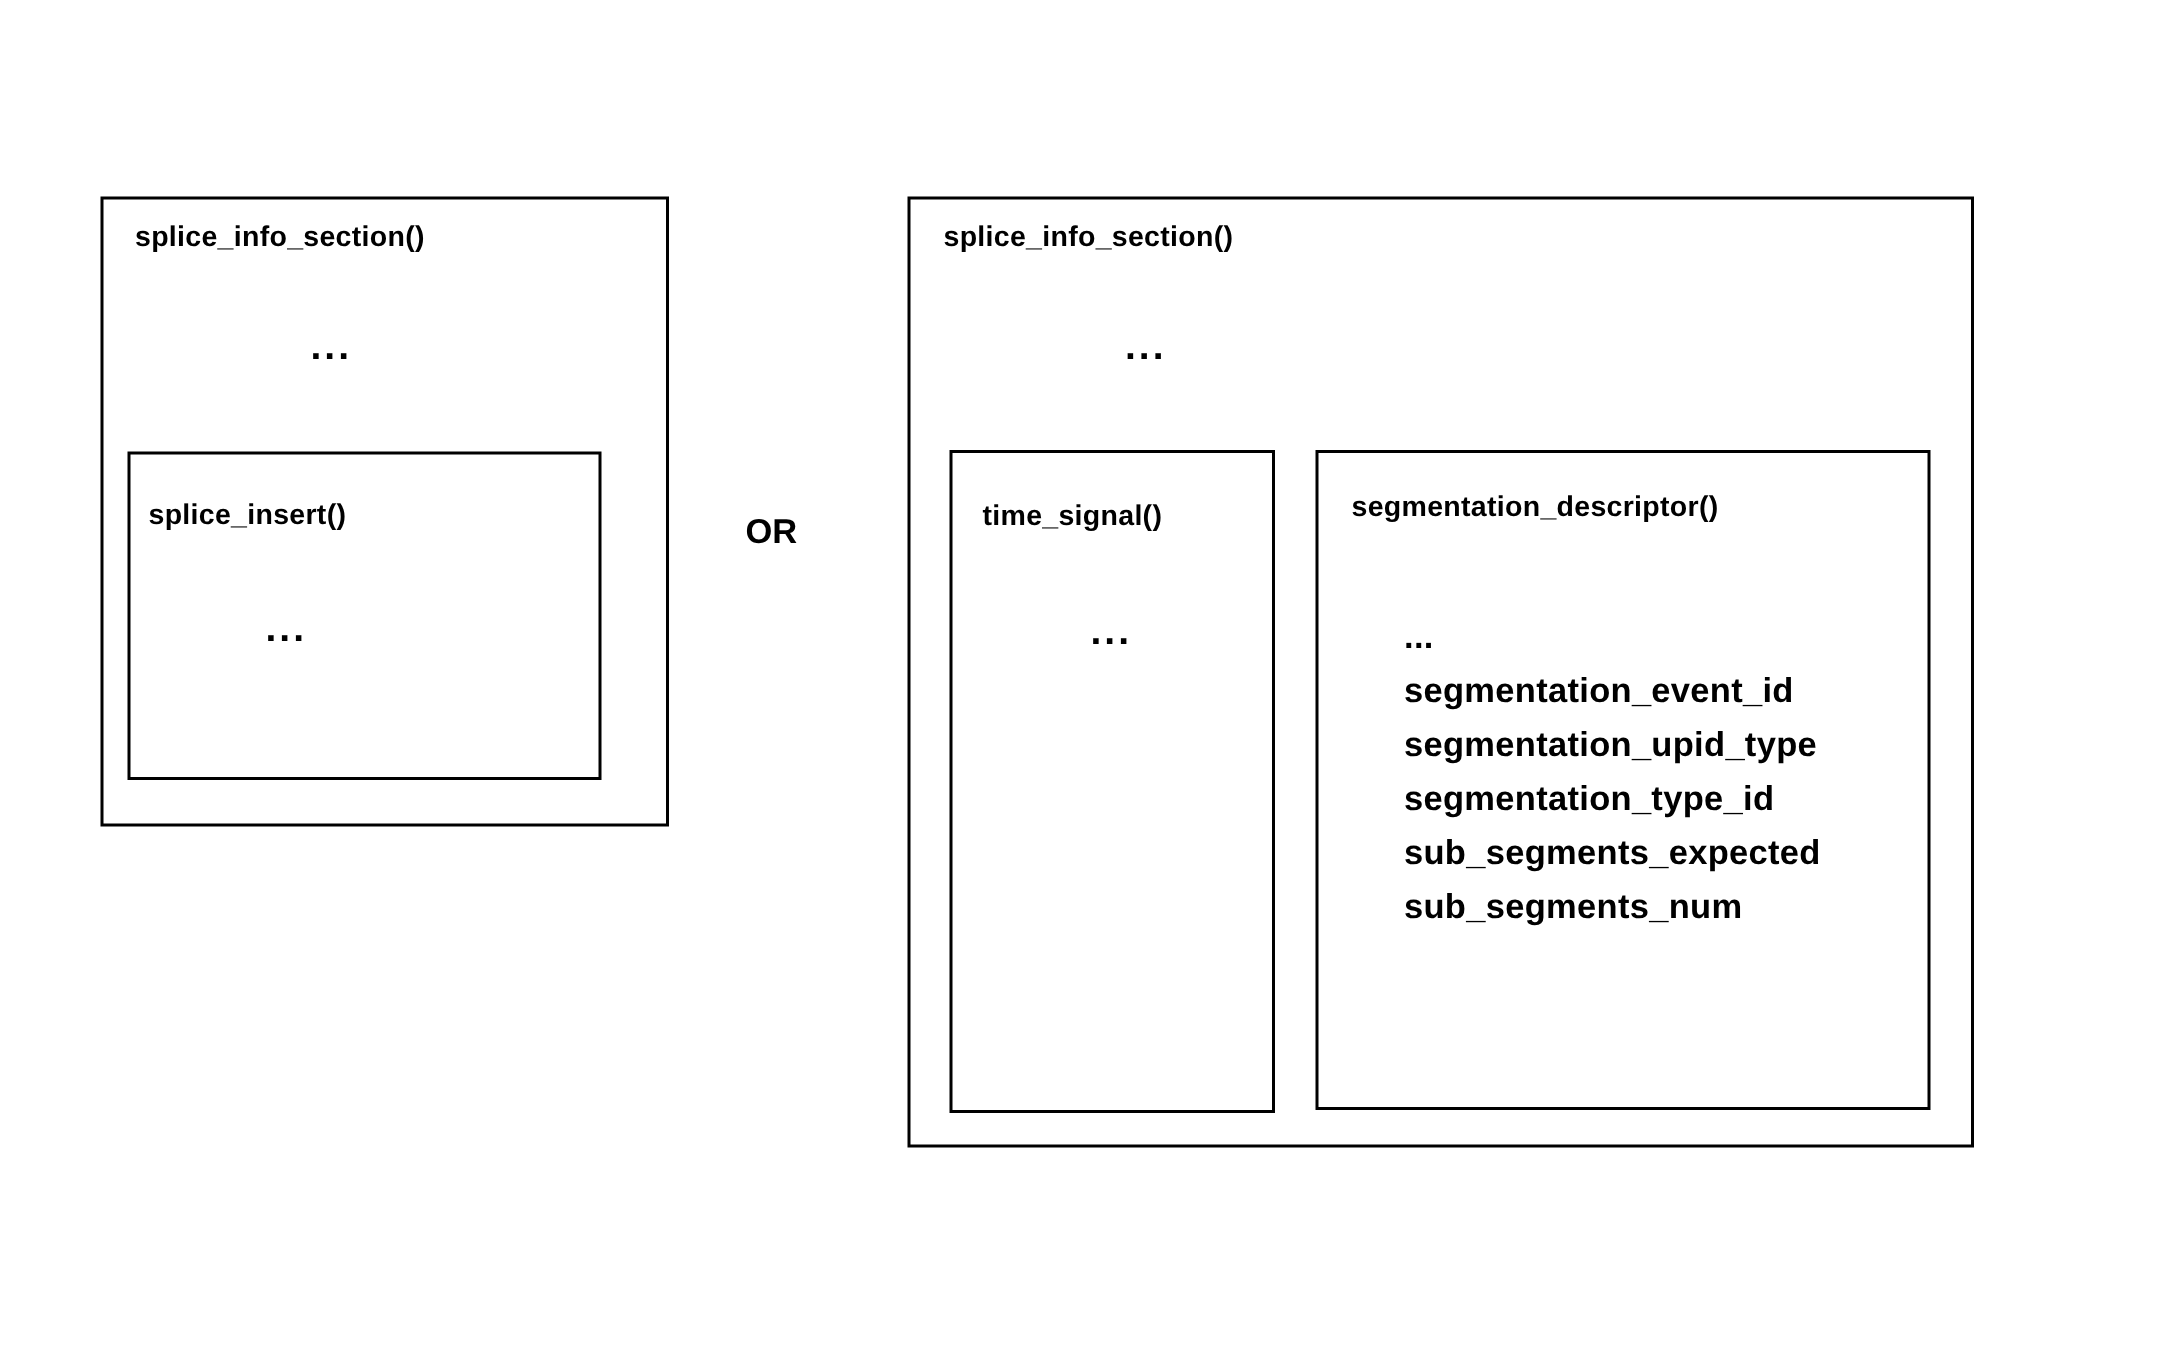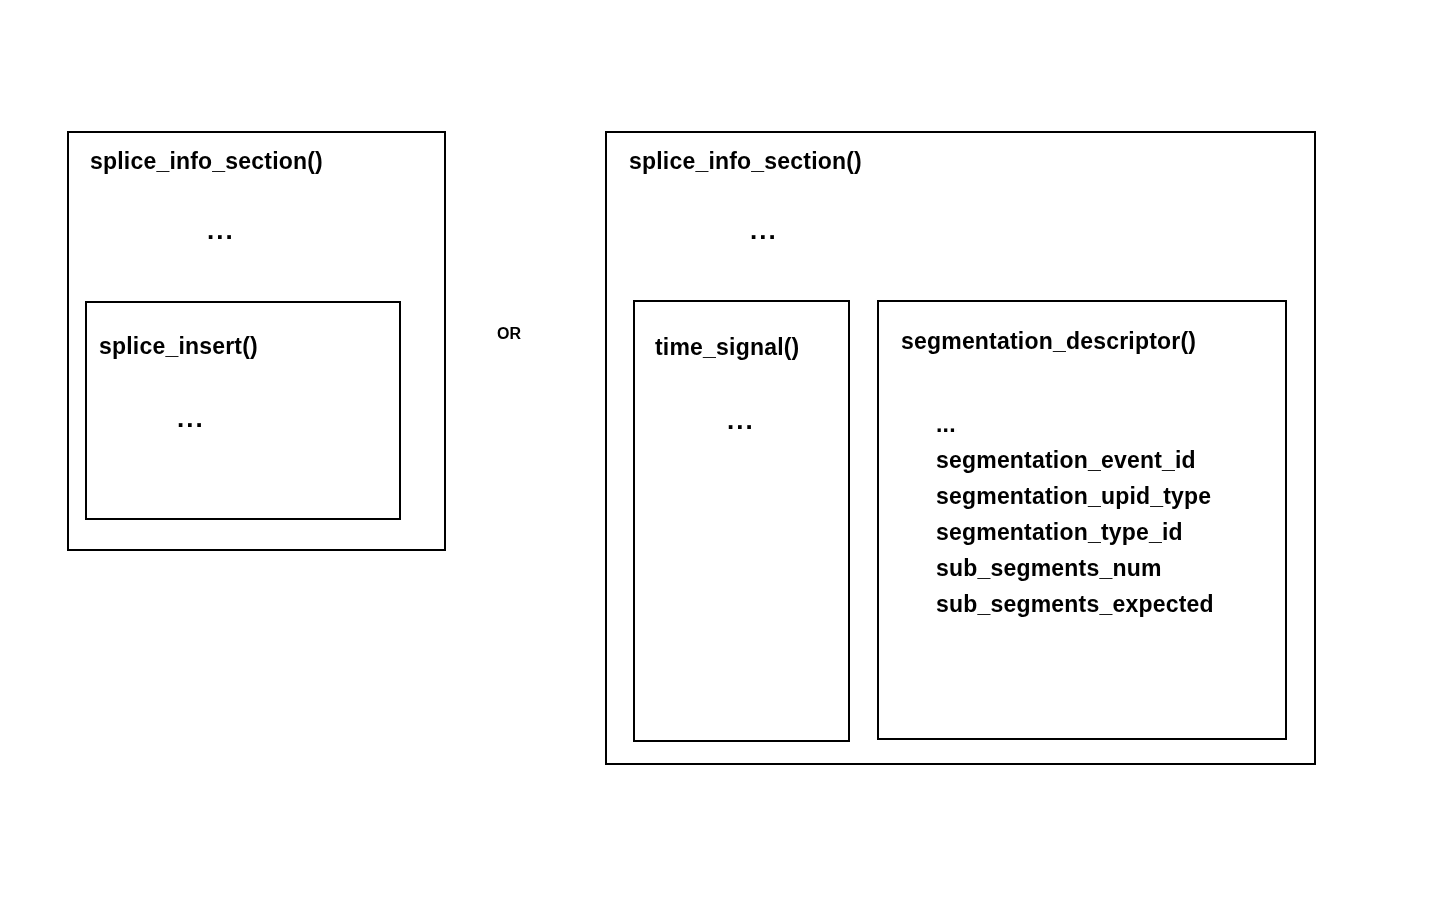--- a/index.html
+++ b/index.html
@@ -18,44 +18,44 @@
     background: #ffffff;
   }
   .box {
     position: absolute;
     border: 2px solid #000000;
     background: #ffffff;
   }
   .box-title {
     position: absolute;
     font-weight: bold;
-    font-size: 23px;
+    font-size: 19px;
     letter-spacing: 0.2px;
     white-space: nowrap;
   }
   .ellipsis {
     position: absolute;
     font-weight: bold;
     font-size: 26px;
     letter-spacing: 2px;
     white-space: nowrap;
   }
   
   #left-outer   { left: 67px;  top: 131px; width: 379px; height: 420px; }
   #left-title   { left: 21px;  top: 15px; }
   #left-dots    { left: 138px; top: 82px; }
   #left-inner   { left: 16px;  top: 168px; width: 316px; height: 219px; }
   #li-title     { left: 12px;  top: 30px; }
   #li-dots      { left: 90px;  top: 100px; }
   
   #or-label {
     position: absolute;
-    left: 497px; top: 325px;
+    left: 497px; top: 341px;
     font-weight: bold;
-    font-size: 16px;
+    font-size: 23px;
   }
   
   #right-outer  { left: 605px; top: 131px; width: 711px; height: 634px; }
   #right-title  { left: 22px;  top: 15px; }
   #right-dots   { left: 143px; top: 82px; }
   
   #ts-box       { left: 26px;  top: 167px; width: 217px; height: 442px; }
   #ts-title     { left: 20px;  top: 32px; }
   #ts-dots      { left: 92px;  top: 103px; }
   
@@ -99,19 +99,19 @@
       <div class="ellipsis" id="ts-dots">...</div>
     </div>
 
     <div class="box" id="sd-box">
       <div class="box-title" id="sd-title">segmentation_descriptor()</div>
       <div id="sd-fields">
         <div class="sd-field">...</div>
         <div class="sd-field">segmentation_event_id</div>
         <div class="sd-field">segmentation_upid_type</div>
         <div class="sd-field">segmentation_type_id</div>
+        <div class="sd-field">sub_segments_expected</div>
         <div class="sd-field">sub_segments_num</div>
-        <div class="sd-field">sub_segments_expected</div>
       </div>
     </div>
   </div>
 
 </div>
 
 </body></html>

